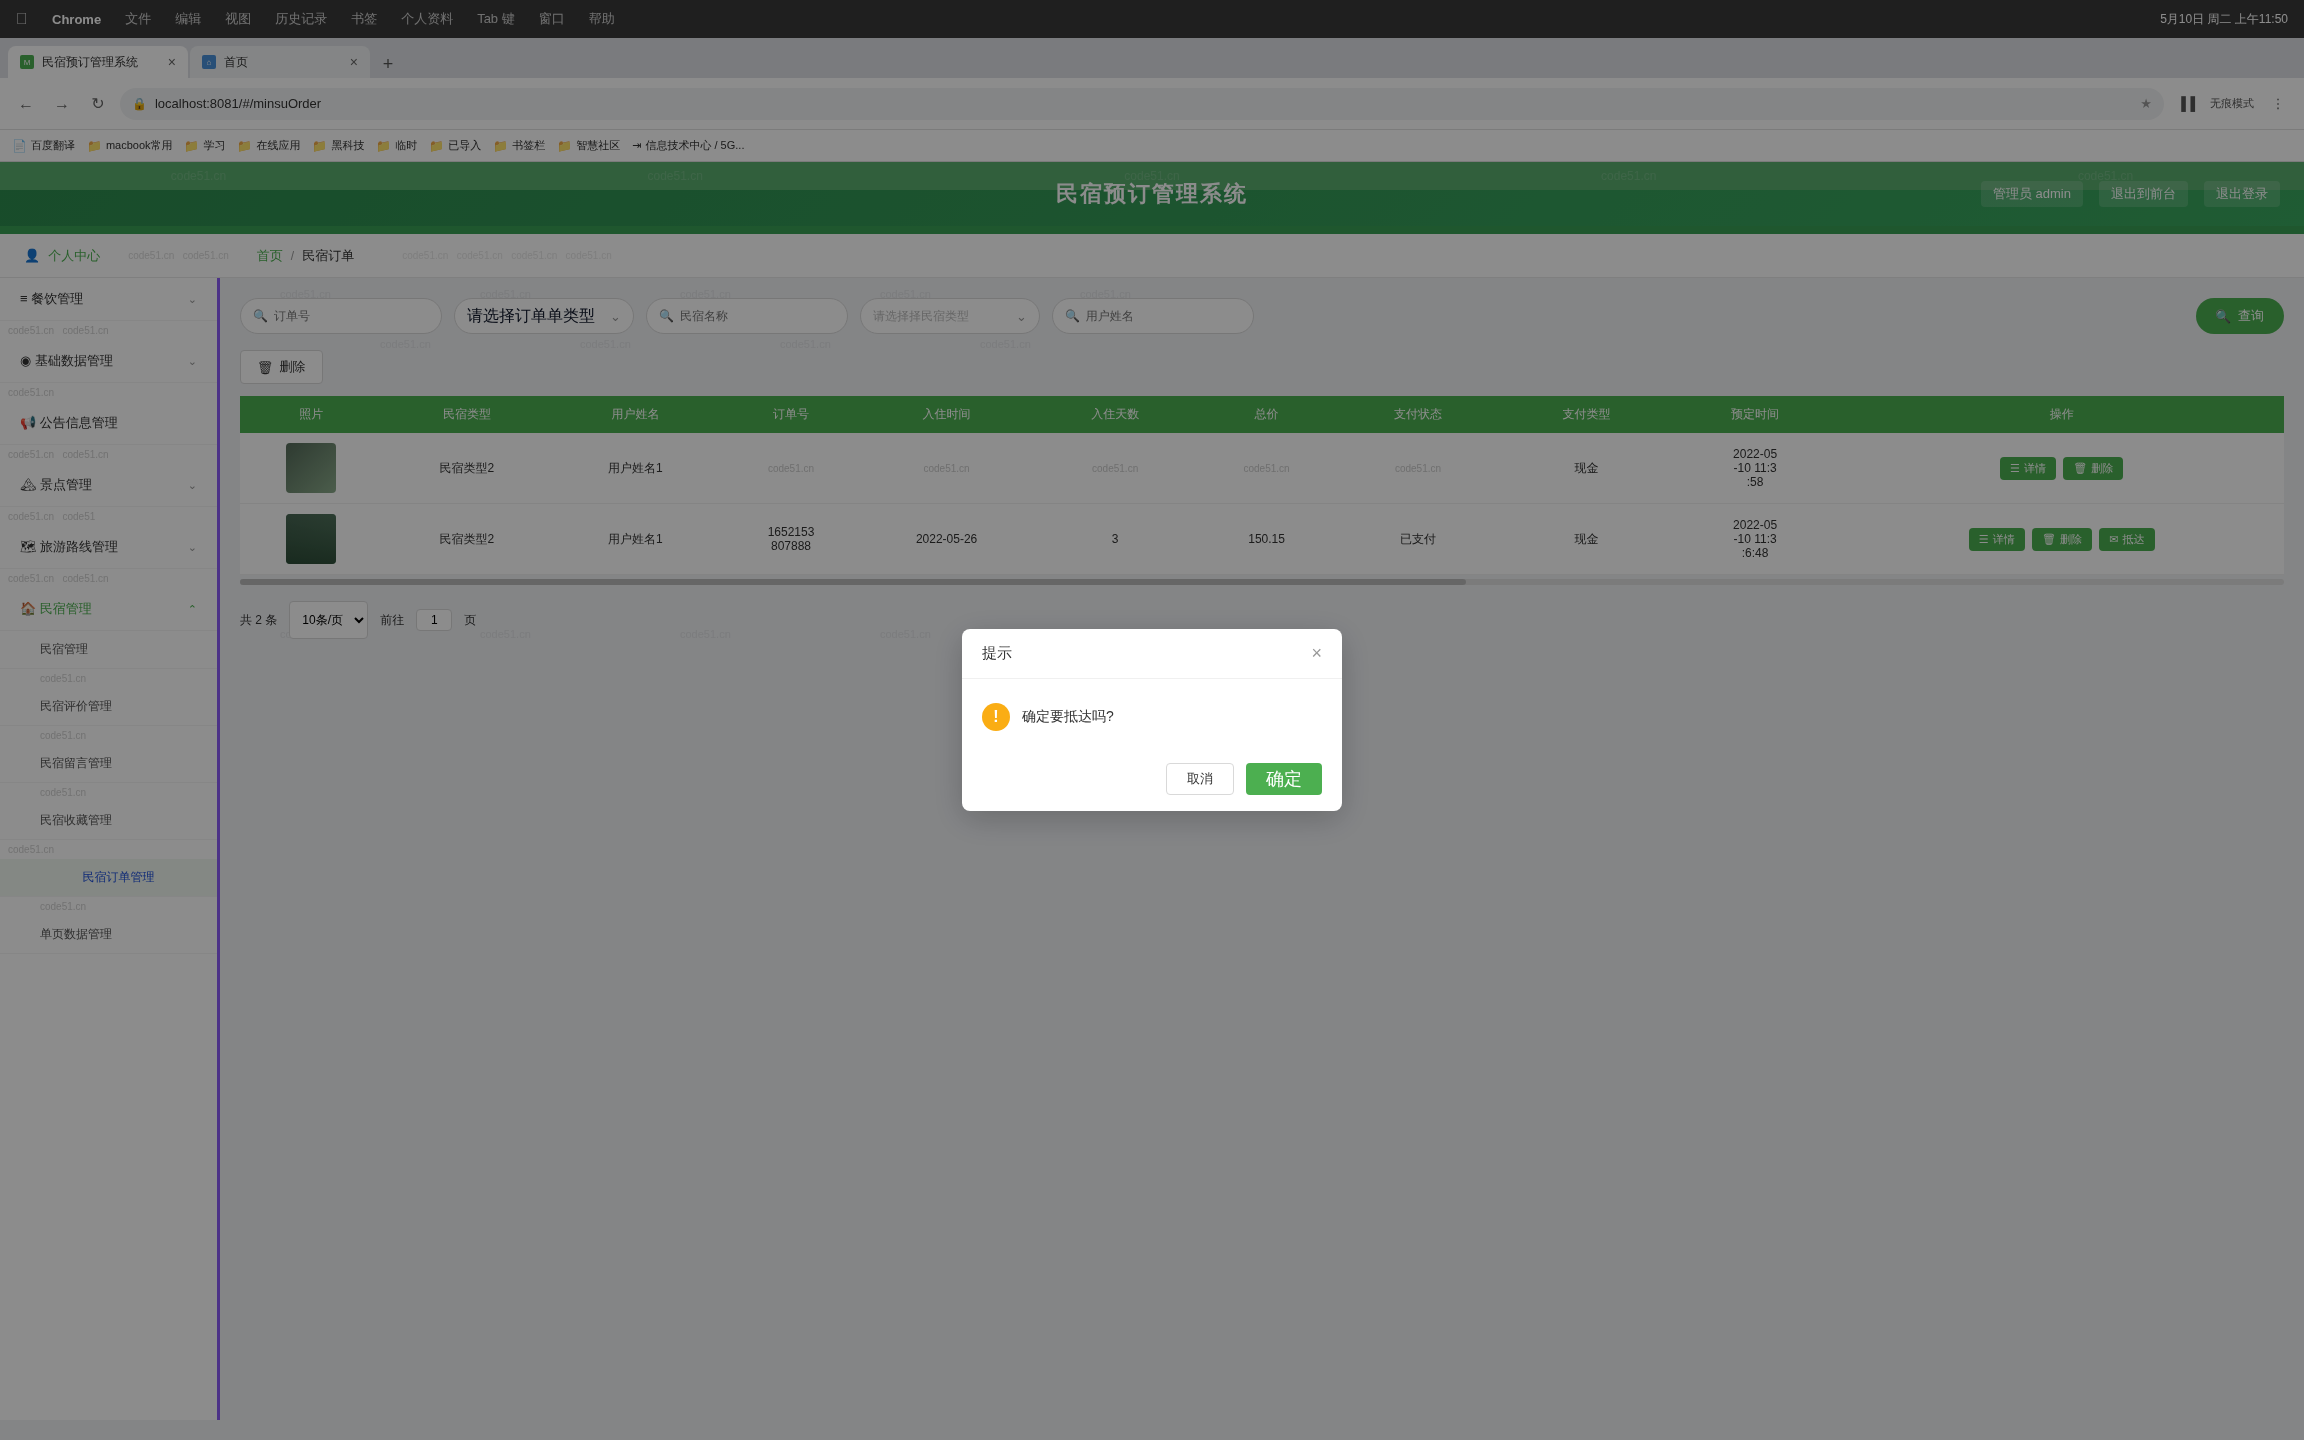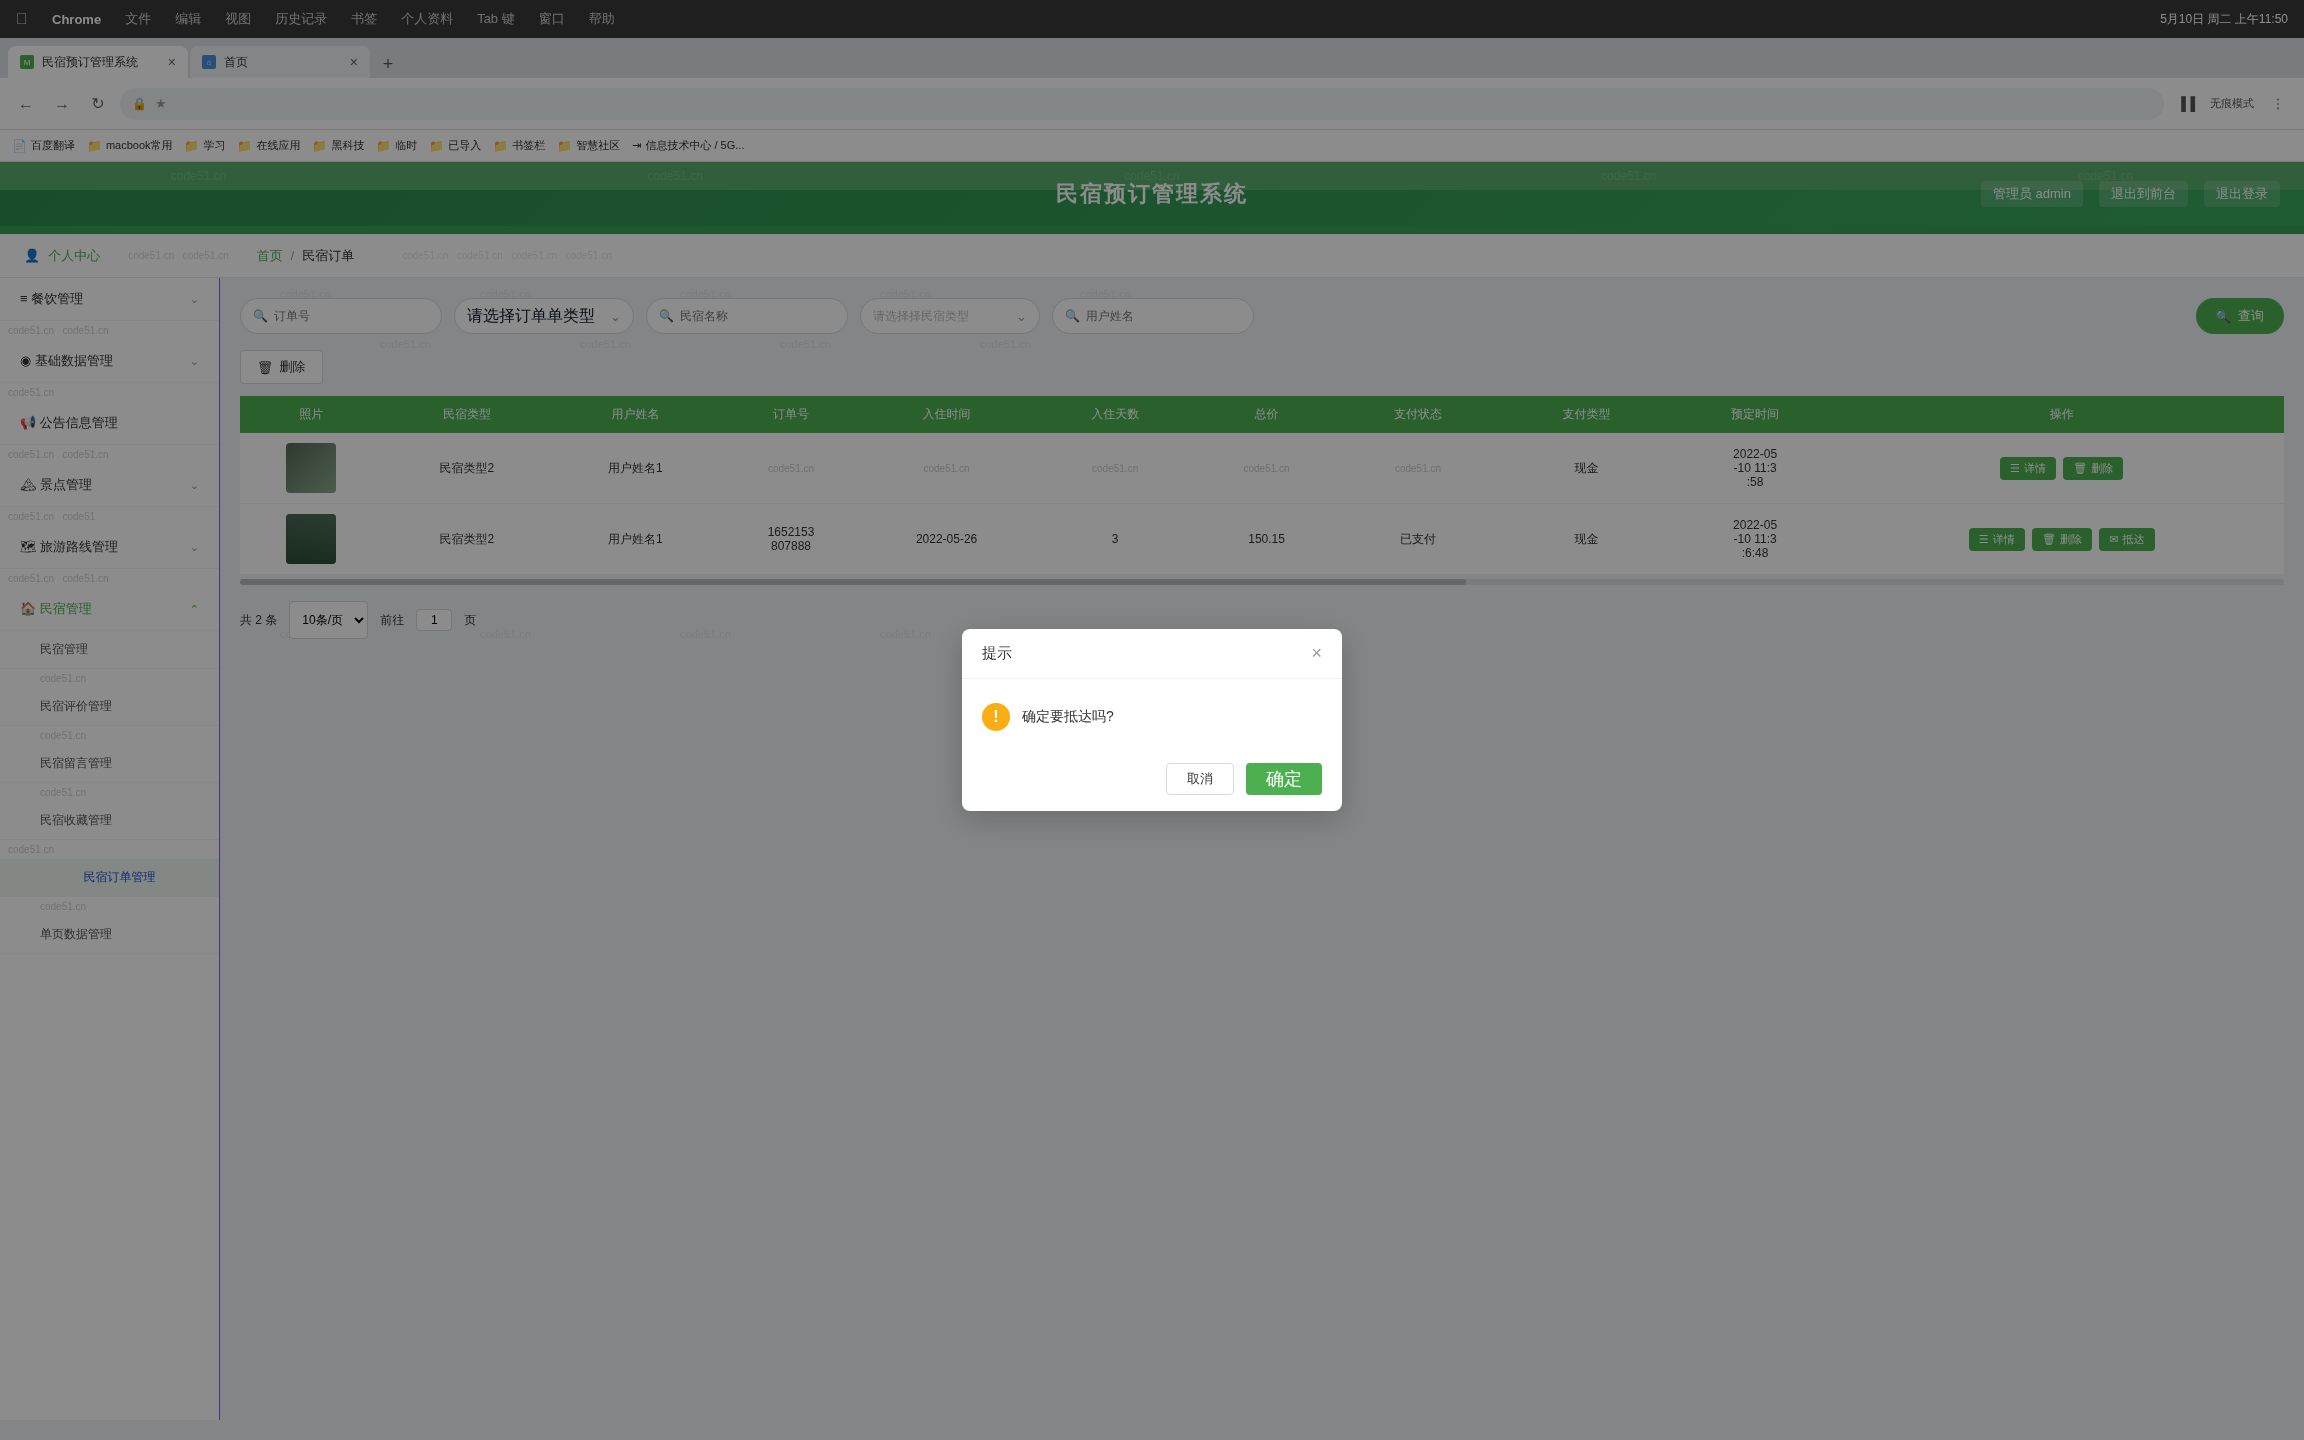--- a/index.html
+++ b/index.html
@@ -151,21 +151,21 @@
     .main-layout {
       display: flex;
       height: calc(100vh - 38px - 40px - 52px - 32px - 64px - 28px - 44px);
       min-height: 500px;
     }
 
     
     .sidebar {
       width: 220px;
       background: #fff;
-      border-right: 1px solid #8b5cf6;
+      border-right: 3px solid #8b5cf6;
       overflow-y: auto;
       flex-shrink: 0;
     }
     .sidebar-menu-item {
       padding: 12px 20px;
       cursor: pointer;
       display: flex;
       align-items: center;
       justify-content: space-between;
       font-size: 13px;
@@ -474,20 +474,21 @@
   </div>
   <div class="tab-new">+</div>
 </div>
 
 <div class="chrome-addressbar">
   <div class="nav-btn">←</div>
   <div class="nav-btn">→</div>
   <div class="nav-btn">↻</div>
   <div class="address-bar">
     <span class="address-lock">🔒</span>
+    <span class="address-text">localhost:8081/#/minsuOrder</span>
     <span style="color:#999;">★</span>
   </div>
   <div class="chrome-actions">
     <div class="chrome-action-btn">▐▐</div>
     <div class="chrome-action-btn" style="font-size:11px;width:auto;padding:0 6px;">无痕模式</div>
     <div class="chrome-action-btn">⋮</div>
   </div>
 </div>
 
 <div class="bookmarks-bar">

